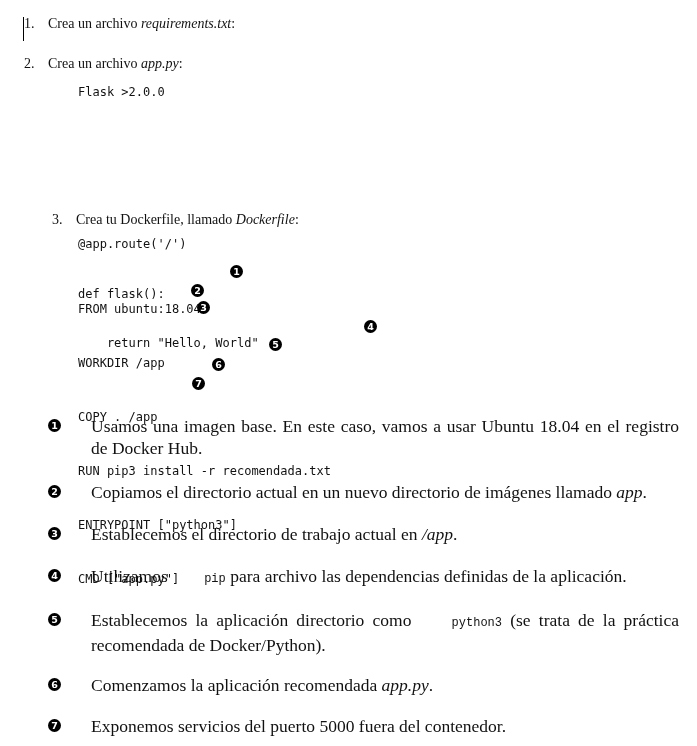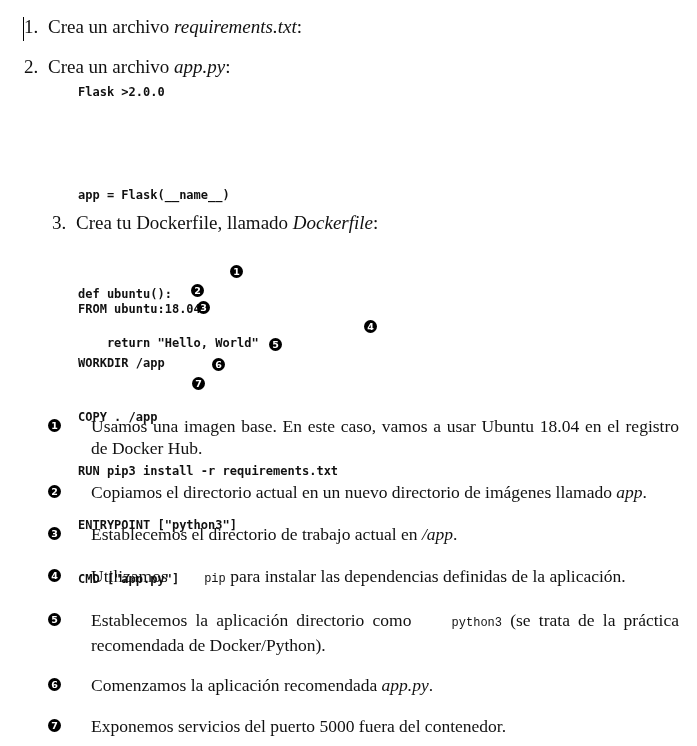--- a/index.html
+++ b/index.html
@@ -1,19 +1,19 @@
 <!DOCTYPE html>
 <html><head>
 <meta charset="utf-8">
 <style>
   html, body { margin: 0; padding: 0; background: #ffffff; }
   body { width: 697px; height: 746px; position: relative; overflow: hidden; color: #111; }
   .serif { font-family: "Liberation Serif", "DejaVu Serif", serif; }
-  .mono { font-family: "DejaVu Sans Mono", "Liberation Mono", monospace; font-weight: bold; }
-  .step { position: absolute; left: 24px; font-size: 19px; white-space: nowrap; }
+  .mono { font-family: "DejaVu Sans Mono", "Liberation Mono", monospace; }
+  .step { position: absolute; left: 24px; font-size: 14px; white-space: nowrap; }
   .step .num { display: inline-block; width: 24px; }
   .code { position: absolute; left: 78px; font-size: 12px; line-height: 18px; white-space: pre; }
   .cursor { position: absolute; left: 23px; top: 17px; width: 1px; height: 24px; background: #000; }
   .callout {
     position: absolute; width: 13px; height: 13px; border-radius: 50%;
     background: #000; color: #fff; font-family: "DejaVu Sans", sans-serif;
     font-weight: bold; font-size: 9.5px; line-height: 13px; text-align: center;
   }
   .note { position: absolute; left: 48px; width: 622px; font-size: 17.5px; line-height: 22px; }
   .note .callout { position: absolute; left: 0; top: 4px; }
@@ -30,34 +30,34 @@
 </div>
 <div class="code mono" style="top:47px;">
   <div>Flask &gt;2.0.0</div>
 </div>
 
 <div class="step serif" style="top:56px;">
   <span class="num">2.</span><span>Crea un archivo </span><i>app.py</i><span>:</span>
 </div>
 <div class="code mono" style="top:104px; line-height:16.5px;">
   <div>&nbsp;</div>
-  <div>app = Flask(__name__)</div>
   <div>&nbsp;</div>
-  <div>def ubuntu():</div>
+  <div>@app.route('/')</div>
+  <div>def flask():</div>
   <div>    return "Hello, World"</div>
 </div>
 
 <div class="step serif" style="top:212px;margin-left:28px;">
   <span class="num">3.</span><span>Crea tu Dockerfile, llamado </span><i>Dockerfile</i><span>:</span>
 </div>
 <div class="code mono" style="top:264px;">
   <div>FROM ubuntu:18.04</div>
   <div>WORKDIR /app</div>
   <div>COPY . /app</div>
-  <div>RUN pip3 install -r requirements.txt</div>
+  <div>RUN pip3 install -r recomendada.txt</div>
   <div>ENTRYPOINT ["python3"]</div>
   <div>CMD ["app.py"]</div>
 </div>
 
 <div class="callout" style="left:230px; top:265px;">1</div>
 <div class="callout" style="left:191px; top:284px;">2</div>
 <div class="callout" style="left:197px; top:301px;">3</div>
 <div class="callout" style="left:364px; top:320px;">4</div>
 <div class="callout" style="left:269px; top:338px;">5</div>
 <div class="callout" style="left:212px; top:358px;">6</div>
@@ -70,21 +70,21 @@
 <div class="note serif" style="top:481px;">
   <div class="callout">2</div>
   <div class="txt"><span>Copiamos el directorio actual en un nuevo directorio de imágenes llamado </span><i>app</i><span>.</span></div>
 </div>
 <div class="note serif" style="top:523px;">
   <div class="callout">3</div>
   <div class="txt"><span>Establecemos el directorio de trabajo actual en </span><i>/app</i><span>.</span></div>
 </div>
 <div class="note serif" style="top:565px;">
   <div class="callout">4</div>
-  <div class="txt"><span>Utilizamos </span><code>pip</code><span> para instalar las dependencias definidas de la aplicación.</span></div>
+  <div class="txt"><span>Utilizamos </span><code>pip</code><span> para archivo las dependencias definidas de la aplicación.</span></div>
 </div>
 <div class="note serif" style="top:609px;">
   <div class="callout">5</div>
   <div class="txt"><span>Establecemos la aplicación directorio como </span><code>python3</code><span> (se trata de la práctica recomendada de Docker/Python).</span></div>
 </div>
 <div class="note serif" style="top:674px;">
   <div class="callout">6</div>
   <div class="txt"><span>Comenzamos la aplicación recomendada </span><i>app.py</i><span>.</span></div>
 </div>
 <div class="note serif" style="top:715px;">

